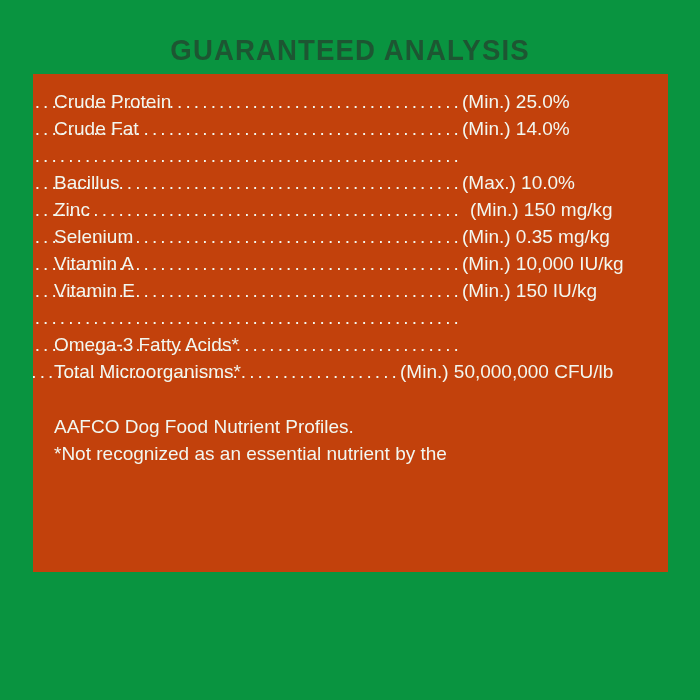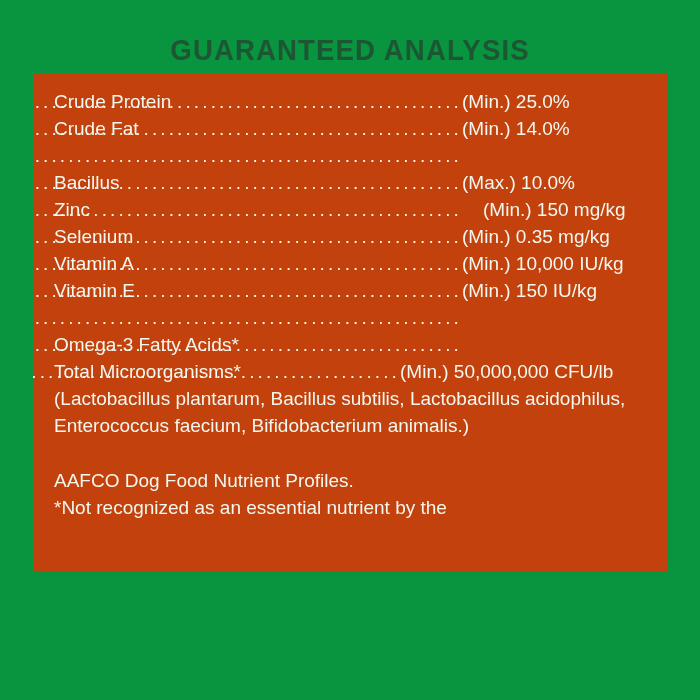--- a/index.html
+++ b/index.html
@@ -125,21 +125,21 @@
           <span class="leader" style="right: 206px; left: 0px; text-align: right; direction: rtl;">...........................................................</span>
         </li>
         <li class="row">
           <span class="row-label">Bacillus</span>
           <span class="leader" style="right: 206px; left: 0px; text-align: right; direction: rtl;">...........................................................</span>
           <span class="row-value" style="left: 429px;">(Max.) 10.0%</span>
         </li>
         <li class="row">
           <span class="row-label">Zinc</span>
           <span class="leader" style="right: 206px; left: 0px; text-align: right; direction: rtl;">...........................................................</span>
-          <span class="row-value" style="left: 450px;">(Min.) 150 mg/kg</span>
+          <span class="row-value" style="left: 437px;">(Min.) 150 mg/kg</span>
         </li>
         <li class="row">
           <span class="row-label">Selenium</span>
           <span class="leader" style="right: 206px; left: 0px; text-align: right; direction: rtl;">...........................................................</span>
           <span class="row-value" style="left: 429px;">(Min.) 0.35 mg/kg</span>
         </li>
         <li class="row">
           <span class="row-label">Vitamin A </span>
           <span class="leader" style="right: 206px; left: 0px; text-align: right; direction: rtl;">...........................................................</span>
           <span class="row-value" style="left: 429px;">(Min.) 10,000 IU/kg</span>
@@ -156,21 +156,20 @@
           <span class="row-label">Omega-3 Fatty Acids*</span>
           <span class="leader" style="right: 206px; left: 0px; text-align: right; direction: rtl;">...........................................................</span>
         </li>
         <li class="row">
           <span class="row-label">Total Microorganisms* </span>
           <span class="leader" style="right: 268px; left: 0px; text-align: right; direction: rtl;">...........................................................</span>
           <span class="row-value" style="left: 367px;">(Min.) 50,000,000 CFU/lb</span>
         </li>
       </ul>
 
-    <div class="organisms">(Lactobacillus plantarum, Bacillus subtilis, Lactobacillus acidophilus, Enterococcus faecium, Bifidobacterium animalis.)</div>
 
     <div class="footnote">
       <span class="fn-line">AAFCO Dog Food Nutrient Profiles.</span>
       <span class="fn-line">*Not recognized as an essential nutrient by the</span>
     </div>
   </div>
 
 </div>
 
 </body></html>

